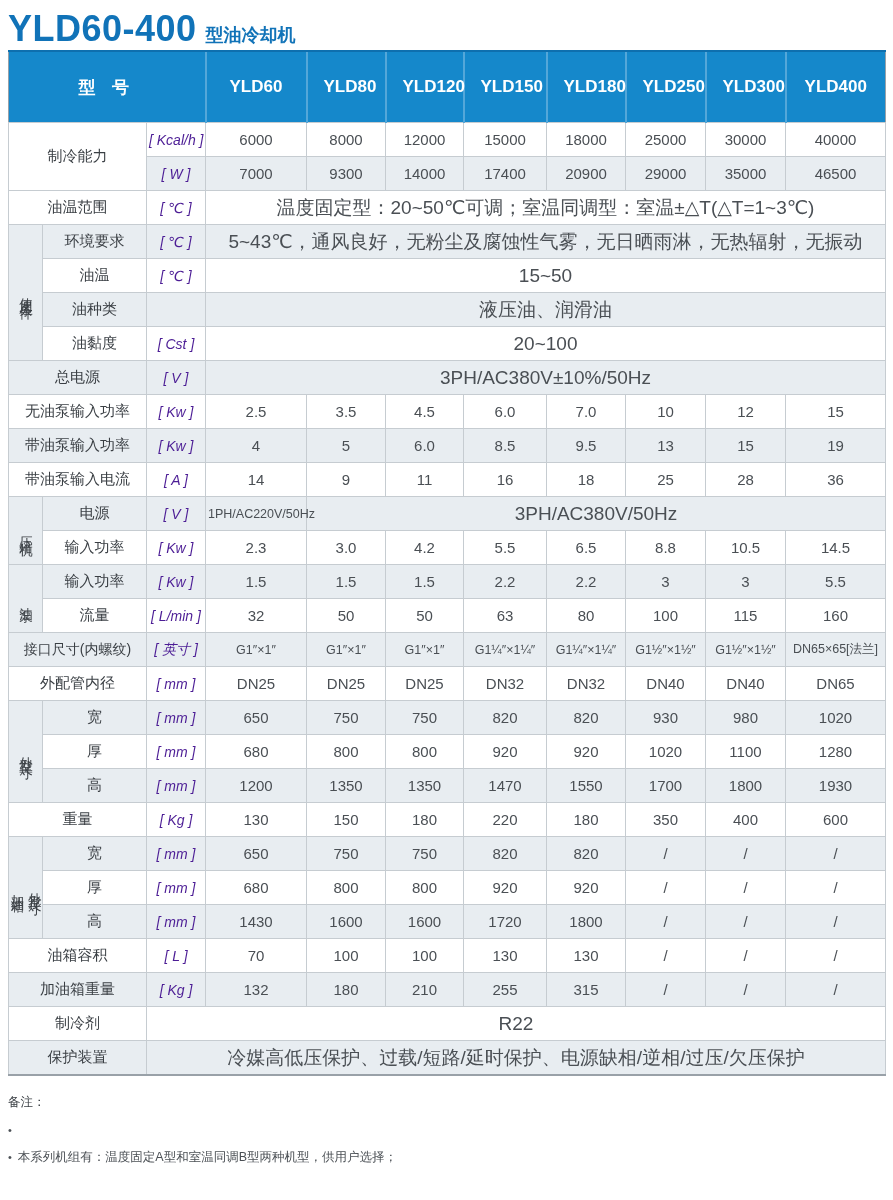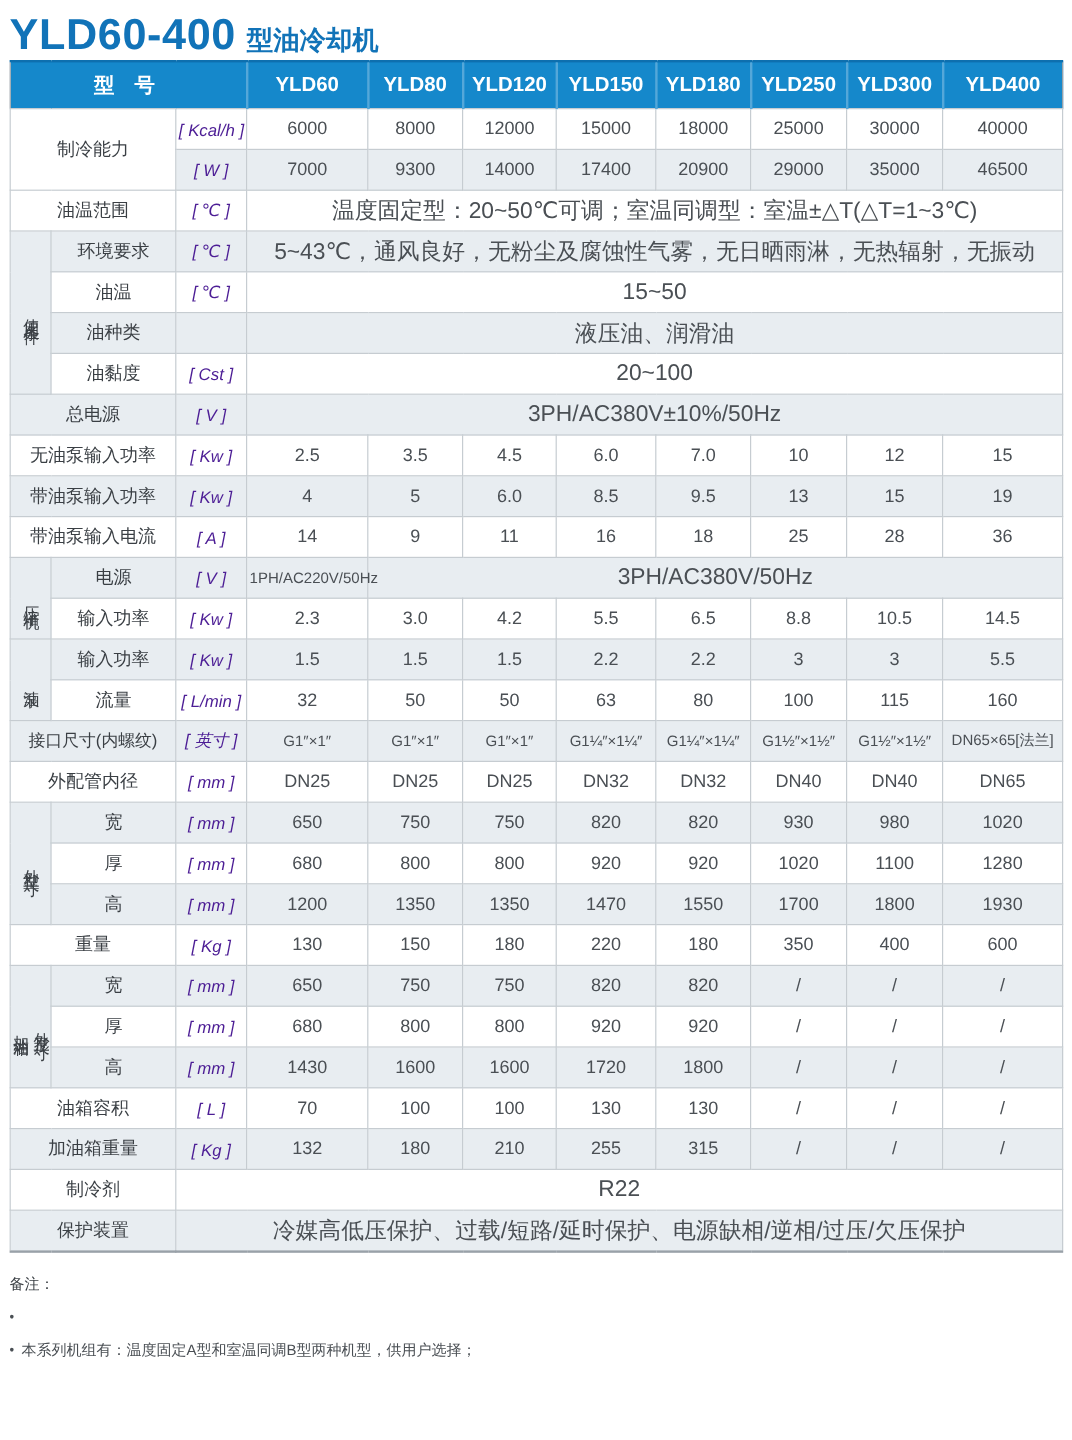--- a/index.html
+++ b/index.html
@@ -6,30 +6,30 @@
   body{
     width:893px;height:1200px;overflow:hidden;
     font-family:"Liberation Sans","DejaVu Sans",sans-serif;
     color:#3a3f44;
   }
   .page{padding:6px 8px 0 8px;}
 
   
   .main-title{margin:2px 0 0 0;display:flex;align-items:baseline;}
   .title-model{font-size:36px;font-weight:bold;color:#1173b8;letter-spacing:0.5px;}
-  .title-suffix{font-size:22px;font-weight:bold;color:#1173b8;margin-left:9px;}
+  .title-suffix{font-size:18px;font-weight:bold;color:#1173b8;margin-left:9px;}
   .section-title{margin:34px 0 13px 0;font-size:17px;font-weight:bold;color:#f07d00;}
 
   
   table.spec{border-collapse:collapse;table-layout:fixed;width:877px;
     border:1px solid #99a1a8;border-bottom:2px solid #99a1a8;}
   thead th{
     background:#1588cb;color:#fff;font-size:17px;font-weight:bold;
     height:38px;border-top:2px solid #0e6fae;border-left:2px solid #54a7d9;
-    padding:0;text-align:center;
+    padding:16px;text-align:center;
   }
   thead th:first-child{border-left:none;letter-spacing:6px;}
   tbody td{
     height:33px;padding:0 2px;text-align:center;vertical-align:middle;
     border:1px solid #c6ccd1;background:#fff;font-size:15px;color:#4a4f54;
   }
   tr.alt td{background:#e8edf1;}
   td.label{font-size:15px;color:#3a3f44;}
   td.label.long{font-size:14px;}
   td.unit{font-size:14px;color:#4c1d95;white-space:nowrap;font-style:italic;}

